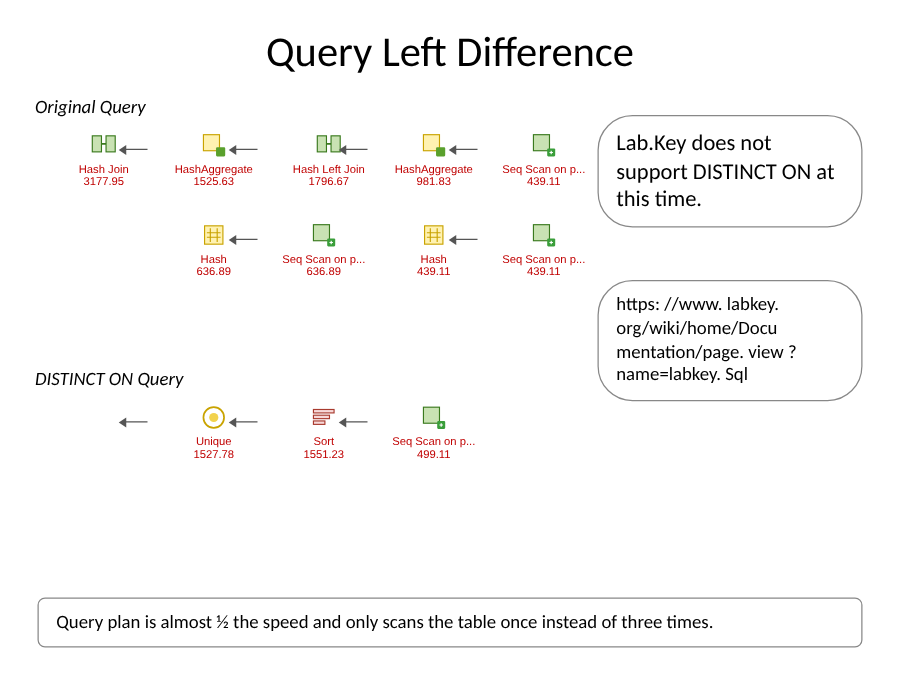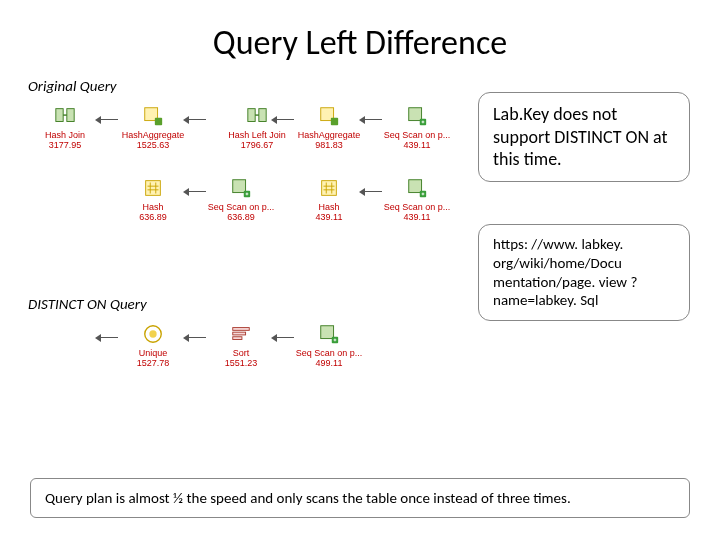--- a/index.html
+++ b/index.html
@@ -2,25 +2,25 @@
 <html><head>
 <meta charset="utf-8">
 <style>
   * { box-sizing: border-box; margin: 0; padding: 0; }
   html, body { width: 720px; height: 540px; font-family: Calibri, Arial, sans-serif; background: #fff; color: #000; }
   .slide { position: relative; width: 720px; height: 540px; padding: 12px 28px; }
   .title { font-size: 34px; text-align: center; margin: 10px 0 14px; font-weight: 400; }
   .subhead { font-size: 15px; margin: 4px 0 10px 0; font-style: italic; }
   .plan-area { position: relative; margin: 4px 0 6px 0; }
   .row { position: relative; height: 72px; }
-  .node { position: absolute; width: 74px; text-align: center; font-size: 9px; line-height: 1.1; color: #c00000; font-family: Arial, sans-serif; }
+  .node { position: absolute; width: 74px; text-align: center; font-size: 9px; line-height: 1.1; color: #c00000; font-family: Arial, sans-serif; margin-left: 18px; }
   .node .icon { width: 22px; height: 22px; margin: 0 auto 4px; display: block; }
   .arrow { position: absolute; height: 1px; background: #555; top: 14px; }
   .arrow::before { content: ""; position: absolute; left: -5px; top: -3px; border-right: 6px solid #555; border-top: 4px solid transparent; border-bottom: 4px solid transparent; }
-  .callout { position: absolute; border: 1px solid #888; border-radius: 12px; padding: 10px 14px; background: #fff; font-size: 18px; line-height: 1.25; }
+  .callout { position: absolute; border: 1px solid #888; border-radius: 28px; padding: 10px 14px; background: #fff; font-size: 18px; line-height: 1.25; }
   .callout.small { font-size: 15px; }
   .footer-box { position: absolute; left: 30px; bottom: 22px; width: 660px; border: 1px solid #888; border-radius: 6px; padding: 10px 14px; font-size: 15px; }
   
   svg .b1 { fill: #c9e2b3; stroke: #3a7a1e; }
   svg .b2 { fill: #fff2b2; stroke: #c9a300; }
   svg .b3 { fill: #d8e8f7; stroke: #2e6aa8; }
   svg .b4 { fill: #f7d8d8; stroke: #a83a2e; }
   svg .tag { fill: #5aa02c; }
   svg .plus { fill: #3a9e3a; }
 </style>
@@ -47,21 +47,21 @@
       <div class="arrow" style="left:72px; width:18px;"></div>
       <div class="node" style="left:88px;">
           <svg class="icon" viewBox="0 0 24 24">
             <rect class="b2" x="3" y="3" width="14" height="14"></rect>
             <rect class="tag" x="14" y="14" width="8" height="8" rx="1"></rect>
           </svg>
           <div>HashAggregate</div>
           <div>1525.63</div>
         </div>
       <div class="arrow" style="left:160px; width:18px;"></div>
-      <div class="node" style="left:192px;">
+      <div class="node" style="left:180px;">
           <svg class="icon" viewBox="0 0 24 24">
             <rect class="b1" x="2" y="4" width="8" height="14"></rect>
             <rect class="b1" x="14" y="4" width="8" height="14"></rect>
             <path d="M10 11 h4" stroke="#3a7a1e" stroke-width="1.5"></path>
           </svg>
           <div>Hash Left Join</div>
           <div>1796.67</div>
         </div>
       <div class="arrow" style="left:248px; width:18px;"></div>
       <div class="node" style="left:264px;">

